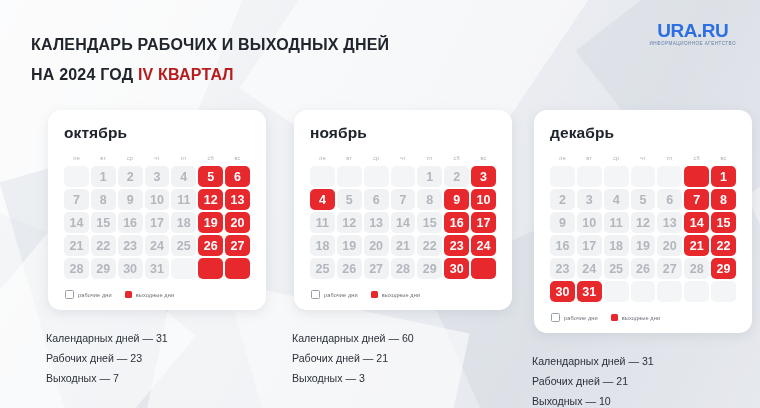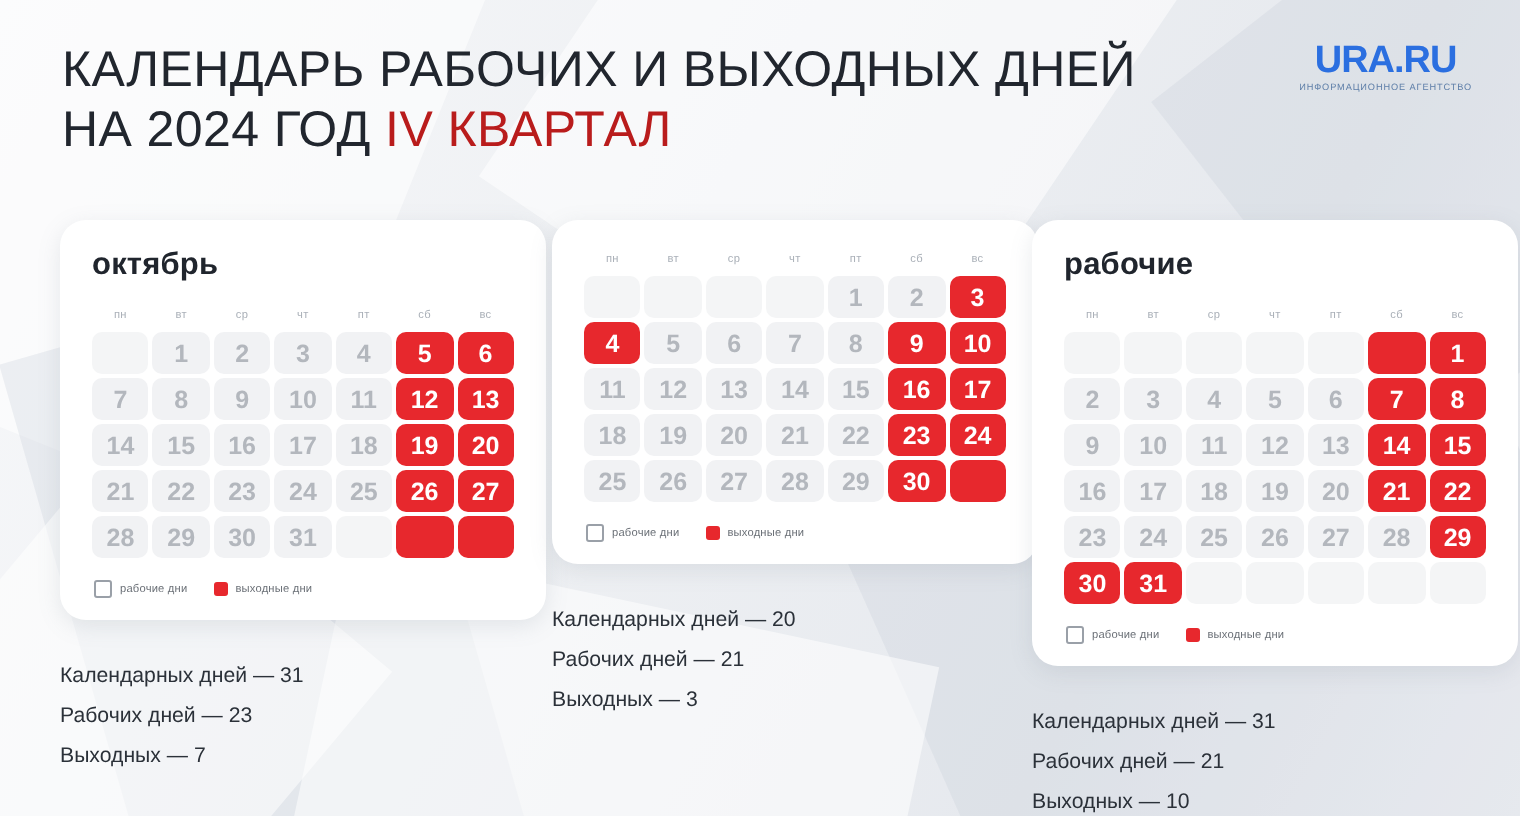--- a/index.html
+++ b/index.html
@@ -47,24 +47,24 @@
 
   
   #header {
     position: absolute;
     left: 0; top: 0;
     width: 760px; height: 92px;
     z-index: 3;
   }
   #title {
     position: absolute;
-    left: 31px; top: 3px;
+    left: 31px; top: 19px;
     width: 570px;
-    font-size: 25px;
-    font-weight: normal;
+    font-size: 16px;
+    font-weight: bold;
     line-height: 30px;
     letter-spacing: 0.2px;
     color: #21262e;
     text-transform: uppercase;
   }
   #title .quarter { color: #b91c1c; }
 
   #logo {
     position: absolute;
     right: 24px; top: 21px;
@@ -100,21 +100,22 @@
   .month-block.m0 { left: 30px; }
   .month-block.m1 { left: 276px; }
   .month-block.m2 { left: 516px; }
 
   .card {
     background: #ffffff;
     border-radius: 13px;
     padding: 13px 14px 10px 14px;
     box-shadow: 0 3px 11px rgba(125,135,150,0.17);
     box-sizing: border-box;
-    width: 243px;
+    width: 218px;
+    margin-left: 18px;
   }
   .month-name {
     font-size: 15.5px;
     font-weight: bold;
     color: #20252d;
     margin: 1px 0 9px 2px;
     letter-spacing: 0.1px;
   }
 
   table.cal {
@@ -177,20 +178,21 @@
   .swatch {
     width: 7px; height: 7px;
     border-radius: 1.5px;
     flex: 0 0 auto;
   }
   .swatch.work { background: #ffffff; border: 1px solid #9aa0a8; }
   .swatch.holiday { background: #e7282d; }
 
   .stats {
     margin-top: 18px;
+    margin-left: 16px;
   }
   .stats .line {
     font-size: 10.6px;
     color: #2b3139;
     line-height: 20px;
     white-space: nowrap;
   }
 </style>
 </head>
 <body>
@@ -293,20 +295,21 @@
         </div>
       </div>
       <div class="stats">
         <div class="line">Календарных дней — 31</div>
         <div class="line">Рабочих дней — 23</div>
         <div class="line">Выходных — 7</div>
       </div>
     </div>
     <div class="month-block m1">
       <div class="card">
+        <div class="month-name">ноябрь</div>
         <table class="cal">
           <thead>
             <tr>
               <th>пн</th>
               <th>вт</th>
               <th>ср</th>
               <th>чт</th>
               <th>пт</th>
               <th>сб</th>
               <th>вс</th>
@@ -365,28 +368,28 @@
             <span class="swatch work"></span>
             <span>рабочие дни</span>
           </div>
           <div class="legend-item">
             <span class="swatch holiday"></span>
             <span>выходные дни</span>
           </div>
         </div>
       </div>
       <div class="stats">
-        <div class="line">Календарных дней — 20</div>
+        <div class="line">Календарных дней — 60</div>
         <div class="line">Рабочих дней — 21</div>
         <div class="line">Выходных — 3</div>
       </div>
     </div>
     <div class="month-block m2">
       <div class="card">
-        <div class="month-name">рабочие</div>
+        <div class="month-name">декабрь</div>
         <table class="cal">
           <thead>
             <tr>
               <th>пн</th>
               <th>вт</th>
               <th>ср</th>
               <th>чт</th>
               <th>пт</th>
               <th>сб</th>
               <th>вс</th>

